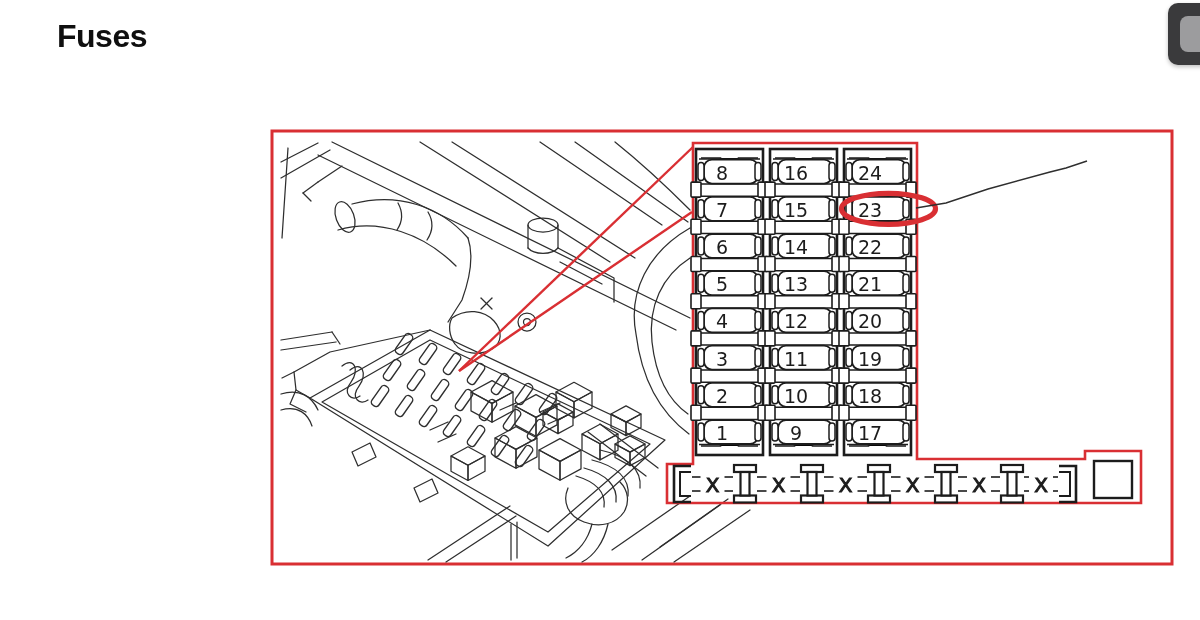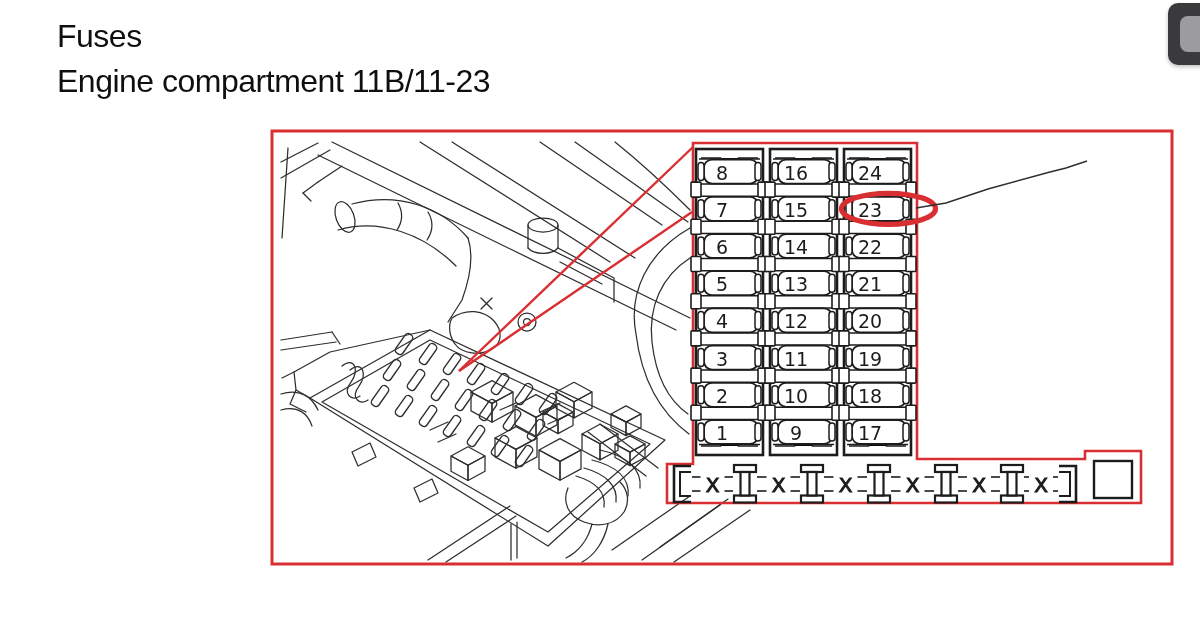--- a/index.html
+++ b/index.html
@@ -2,39 +2,38 @@
 <html><head>
 <meta charset="utf-8">
 <style>
   html,body{margin:0;padding:0;}
   body{
     width:1200px;height:620px;position:relative;overflow:hidden;
     background:#ffffff;font-family:"Liberation Sans", sans-serif;
   }
   .page-header{
     position:absolute;left:57px;top:14px;z-index:2;
-    font-weight:400;font-size:32px;line-height:45px;color:#0f0f0f;
+    font-weight:700;font-size:32px;line-height:45px;color:#0f0f0f;
     letter-spacing:-0.5px;white-space:nowrap;
   }
   .cap-icon{
     position:absolute;top:3px;left:1168px;width:46px;height:62px;
     border-radius:10px;z-index:3;box-shadow:0 2px 4px rgba(0,0,0,.25);
   }
   .cap-icon-inner{
     position:absolute;top:13px;left:12px;width:40px;height:36px;border-radius:8px;
   }
   svg#diagram{position:absolute;left:0;top:0;z-index:1;}
   text{font-family:"DejaVu Sans","Liberation Sans",sans-serif;}
 </style>
 </head>
 <body>
 
 <div class="page-header">
   <div>Fuses</div>
-  <div>Engine compartment 11B/11-23</div>
 </div>
 
 <div class="cap-icon" style="background: rgb(58, 58, 60);">
   <div class="cap-icon-inner" style="background: rgb(156, 156, 158);"></div>
 </div>
 
 <svg id="diagram" width="1200" height="620" viewBox="0 0 1200 620">
     <rect x="272" y="131" width="900" height="433" fill="none" stroke="#d92f33" stroke-width="3"></rect>
     <g stroke="#2e2e2e" fill="none" stroke-width="1.25" stroke-linecap="round" stroke-linejoin="round">
       <path d="M332,142 L690,318"></path>

